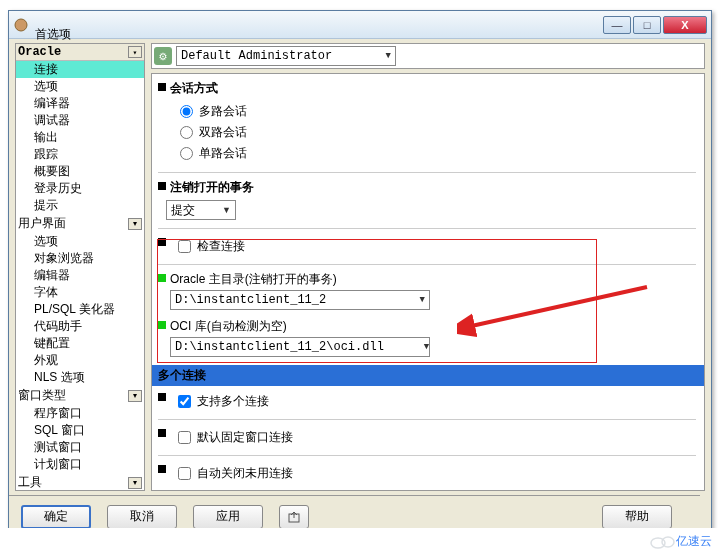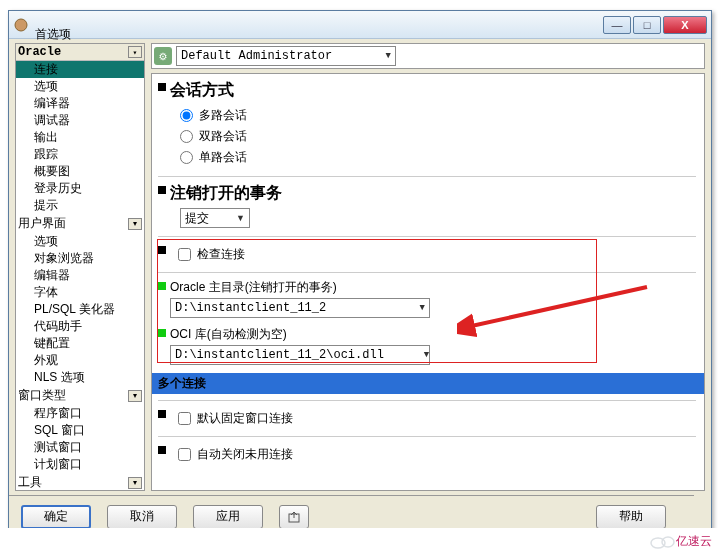--- a/index.html
+++ b/index.html
@@ -10,47 +10,47 @@
 .titlebar .title { flex: 1; color: #000; font-size: 12px; margin-top: 20px; }
 .winbtns { display: flex; }
 .winbtn { width: 28px; height: 18px; margin-left: 2px; border: 1px solid #5a7ca0; background: linear-gradient(#e8f1fa,#c9dcef); color: #334; font-size: 11px; display: flex; align-items: center; justify-content: center; border-radius: 2px; }
 .winbtn.close { width: 44px; background: linear-gradient(#e78,#c23); color: #fff; font-weight: bold; }
 .body { display: flex; height: calc(100% - 28px - 42px); }
 .nav { width: 130px; border: 1px solid #999; margin: 4px 0 4px 6px; background: #fff; overflow: hidden; position: relative; }
 .nav-header { background: #ece9d8; border-bottom: 1px solid #bbb; padding: 1px 2px; font-weight: bold; font-family: "Courier New", monospace; display: flex; justify-content: space-between; align-items: center; }
 .nav-header .chevron, .nav-sub .chevron { width: 14px; height: 12px; background: #ece9d8; border: 1px solid #888; display: inline-flex; align-items: center; justify-content: center; font-size: 8px; }
 .nav-sub { padding: 1px 2px; font-weight: normal; display: flex; justify-content: space-between; align-items: center; }
 .nav-item { padding: 1px 2px 1px 18px; line-height: 15px; cursor: default; }
-.nav-item.sel { background: #0f766e; }
+.nav-item.sel { background: #5eead4; }
 .main { flex: 1; margin: 4px 6px 4px 6px; display: flex; flex-direction: column; }
 .admin-row { height: 26px; display: flex; align-items: center; border: 1px solid #999; background: #fff; padding: 2px; margin-bottom: 4px; }
 .admin-row .aicon { width: 18px; height: 18px; margin-right: 4px; background: #7a7; border-radius: 3px; display: inline-flex; align-items: center; justify-content: center; color: #fff; font-size: 10px; }
 .admin-row .sel { flex: 0 0 220px; height: 20px; border: 1px solid #888; background: #fff; padding: 1px 4px; display: flex; align-items: center; justify-content: space-between; font-family: "Courier New", monospace; gap: 8px; }
 .content { flex: 1; border: 1px solid #999; background: #fff; overflow: auto; padding: 6px 8px 6px 6px; position: relative; }
 .section { margin-bottom: 8px; position: relative; }
-.section-title { font-weight: bold; font-size: 16px; margin-bottom: 4px; padding-left: 12px; position: relative; }
+.section-title { font-weight: bold; font-size: 12px; margin-bottom: 4px; padding-left: 12px; position: relative; }
 .section-title::before, .field-label::before, .check-row::before { content: ""; width: 8px; height: 8px; background: #000; position: absolute; left: 0; top: 3px; }
 .field-label { position: relative; padding-left: 12px; margin: 4px 0 2px 0; }
 .green .field-label::before { background: #1c1; }
 .radio-row { display: flex; align-items: center; padding: 2px 0 2px 22px; }
 .radio-row input { margin-right: 6px; }
-.combo { width: 70px; height: 20px; border: 1px solid #888; background: #fff; display: flex; align-items: center; justify-content: space-between; padding: 0 4px; margin-left: 22px; }
+.combo { width: 70px; height: 20px; border: 1px solid #888; background: #fff; display: flex; align-items: center; justify-content: space-between; padding: 0 4px; margin-left: 8px; }
 .textcombo { width: 260px; height: 20px; border: 1px solid #888; background: #fff; display: flex; align-items: center; justify-content: space-between; padding: 0 4px; margin-left: 12px; font-family: "Courier New", monospace; gap: 40px; }
 .check-row { position: relative; padding: 3px 0 3px 12px; display: flex; align-items: center; }
 .check-row input { margin: 0 6px 0 8px; }
 .hr { border: 0; border-top: 1px solid #ccc; margin: 6px 0; }
 .bluebar { background: #2a6fd6; color: #000000; font-weight: bold; padding: 2px 6px; margin: 6px -8px 4px -6px; }
 .redbox { position: absolute; border: 1px solid #d22; pointer-events: none; left: 148px; top: 228px; width: 440px; height: 124px; }
 .arrow { position: absolute; left: 448px; top: 272px; pointer-events: none; }
-.buttonbar { position: absolute; bottom: 0; left: 0; right: 17px; height: 42px; border-top: 1px solid #999; background: #ece9d8; display: flex; align-items: center; padding: 0 12px; }
+.buttonbar { position: absolute; bottom: 0; left: 0; right: 11px; height: 42px; border-top: 1px solid #999; background: #ece9d8; display: flex; align-items: center; padding: 0 12px; }
 .btn { width: 70px; height: 24px; border: 1px solid #888; background: linear-gradient(#fdfdfd,#e4e4e4); margin-right: 16px; display: inline-flex; align-items: center; justify-content: center; border-radius: 3px; }
 .btn.primary { border: 2px solid #3a72c8; }
 .btn.icon { width: 30px; }
 .spacer { flex: 1; }
-.watermark { position: absolute; right: 6px; bottom: 2px; font-size: 12px; color: #be185d; display: flex; align-items: center; gap: 0; pointer-events:none; }
+.watermark { position: absolute; right: 6px; bottom: 2px; font-size: 12px; color: #3b82f6; display: flex; align-items: center; gap: 0; pointer-events:none; }
 .watermark svg { opacity: .5; }
 .tri { font-size: 9px; color: #333; }
 </style>
 </head>
 <body>
 
 <div class="window">
   <div class="titlebar">
     <span class="ticon">
       <svg width="16" height="16">
@@ -161,20 +161,24 @@
 
         <div class="section green">
           <div class="field-label">OCI 库(自动检测为空)</div>
           <div class="textcombo">
               <span>D:\instantclient_11_2\oci.dll</span>
               <span class="tri">▼</span>
             </div>
         </div>
 
         <div class="bluebar">多个连接</div>
+        <div class="check-row">
+            <input type="checkbox" checked="" style="">
+            <span>支持多个连接</span>
+          </div>
         <hr class="hr">
         <div class="check-row">
             <input type="checkbox" style="">
             <span>默认固定窗口连接</span>
           </div>
         <hr class="hr">
         <div class="check-row">
             <input type="checkbox" style="">
             <span>自动关闭未用连接</span>
           </div>

